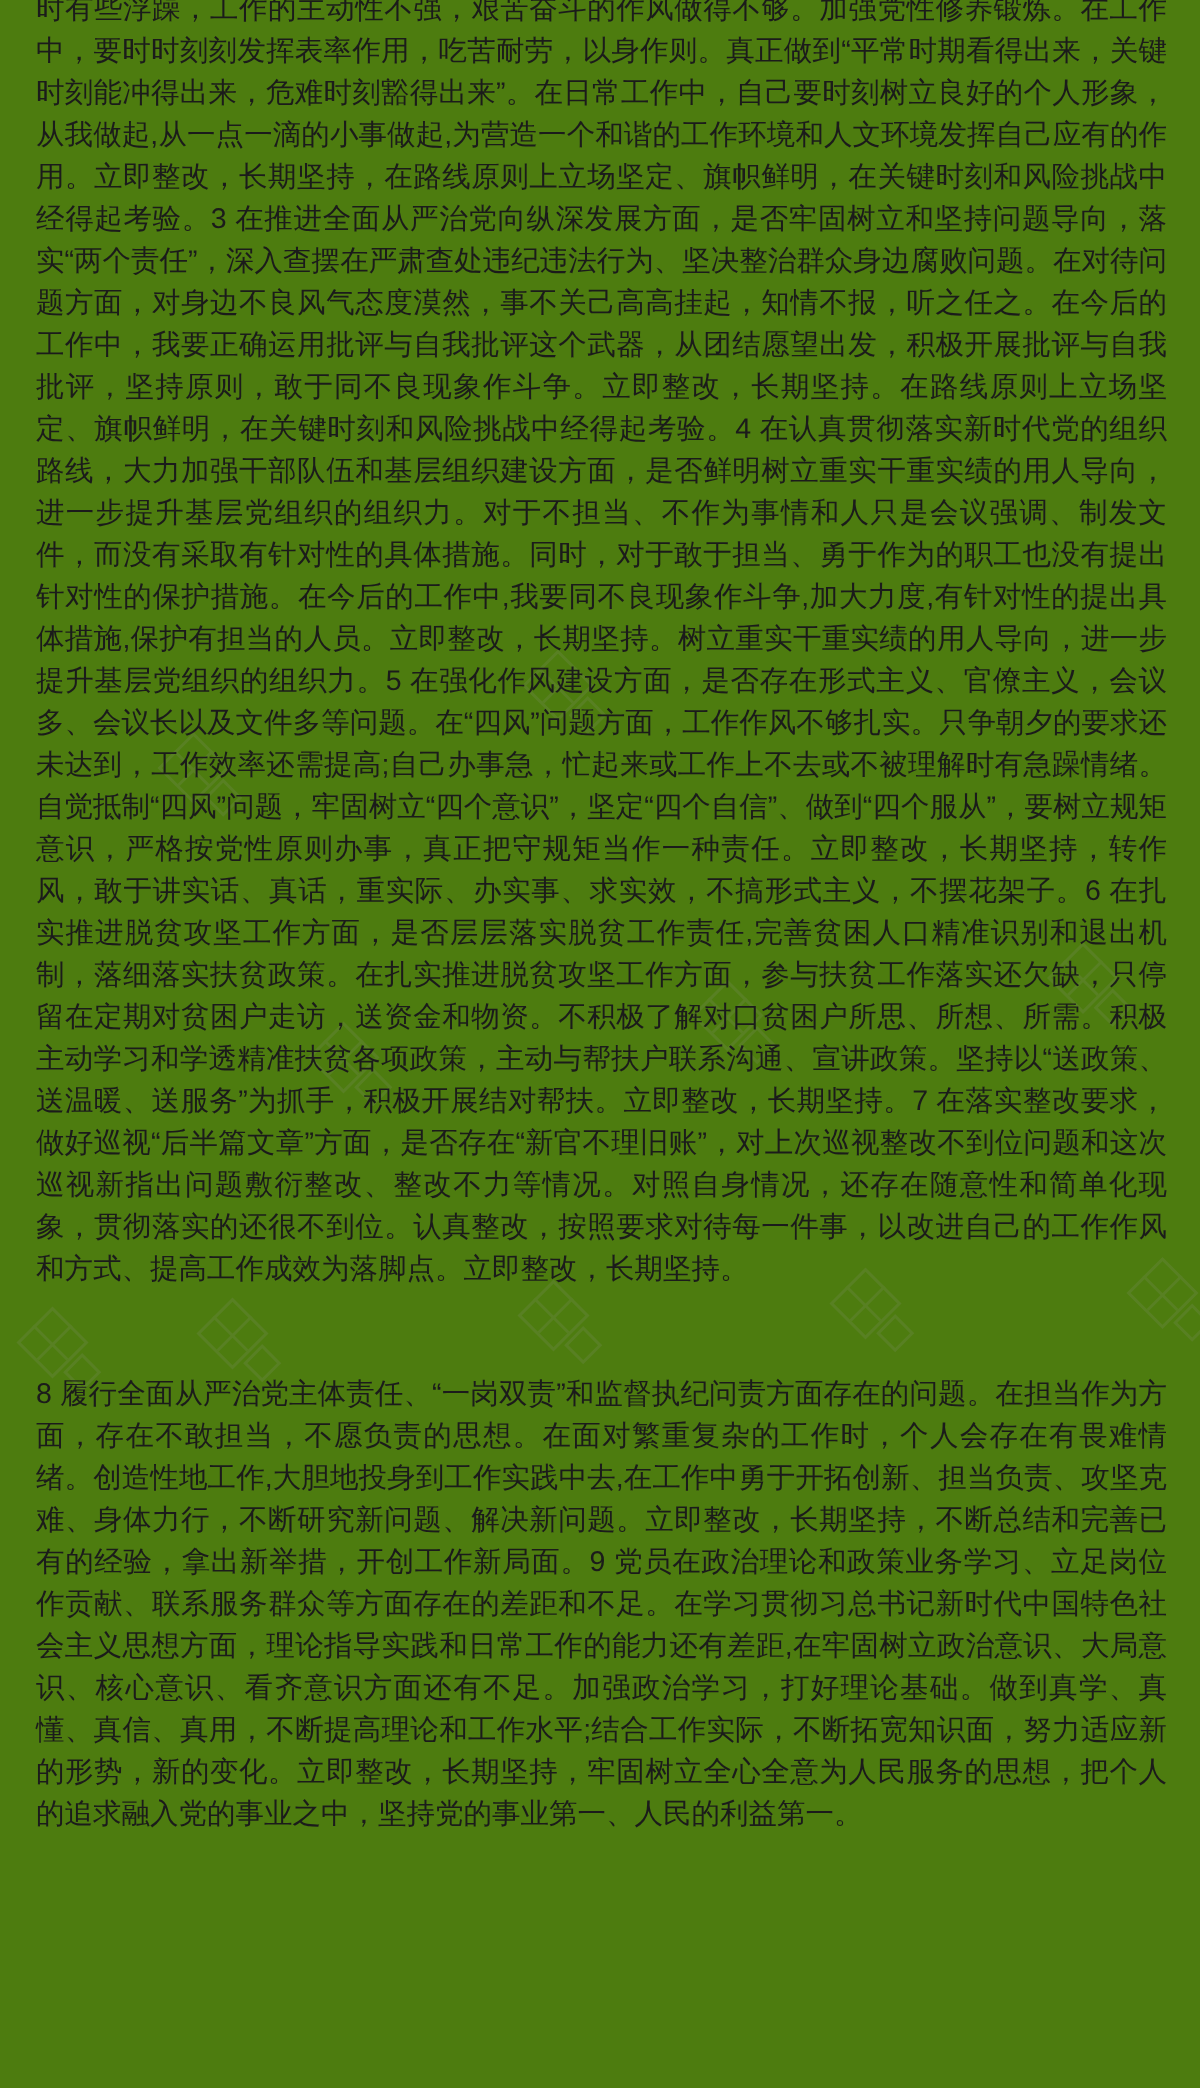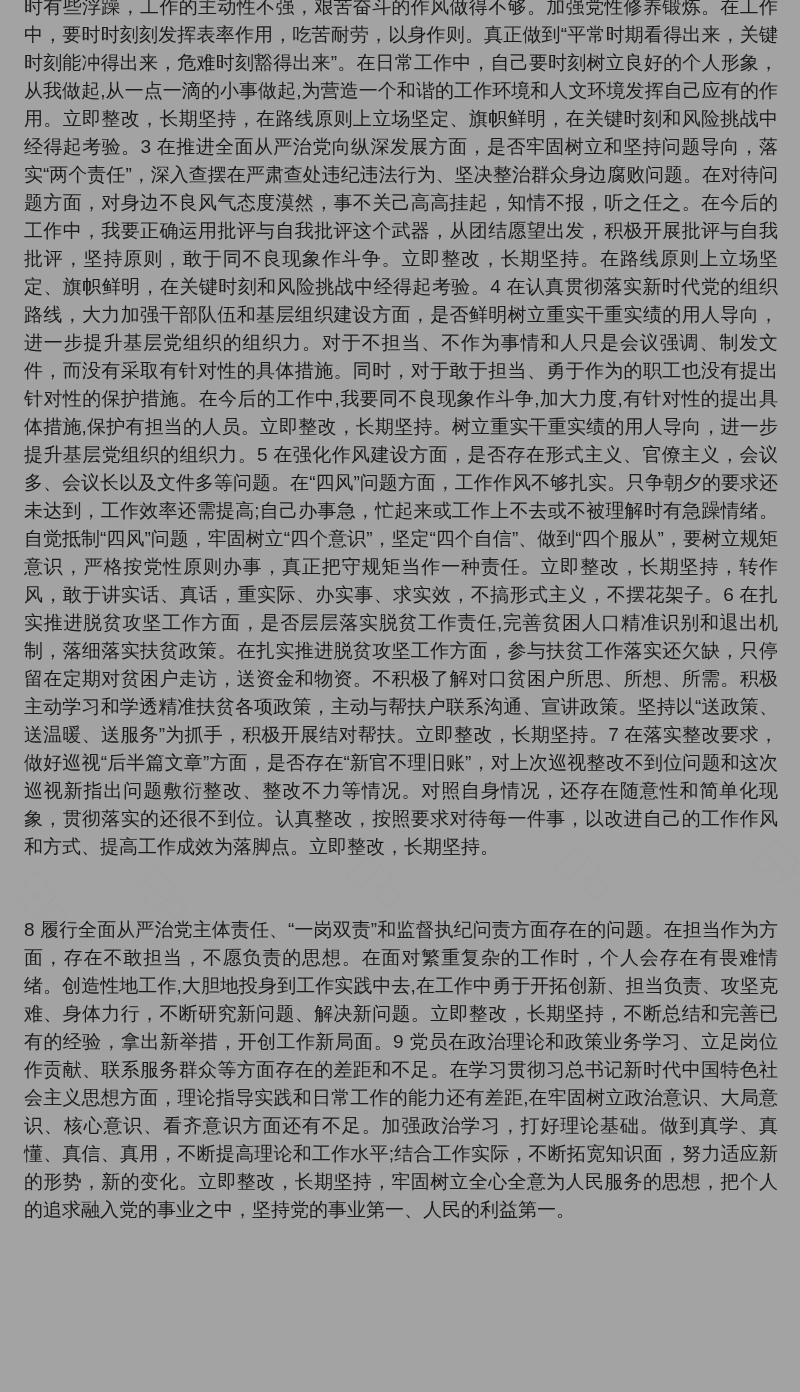--- a/index.html
+++ b/index.html
@@ -10,21 +10,21 @@
   body {
     width: 800px;
     height: 1392px;
     position: relative;
     overflow: hidden;
     font-family: "Liberation Sans", "DejaVu Sans", sans-serif;
   }
   .doc-page {
     position: absolute;
     inset: 0;
-    background: #a3a3a3;
+    background: #4d7c0f;
   }
   .doc-content {
     position: absolute;
     left: 24px;
     top: -7px;
     width: 754px;
     font-size: 19px;
     line-height: 28px;
     color: #1b1b1b;
     text-align: justify;

